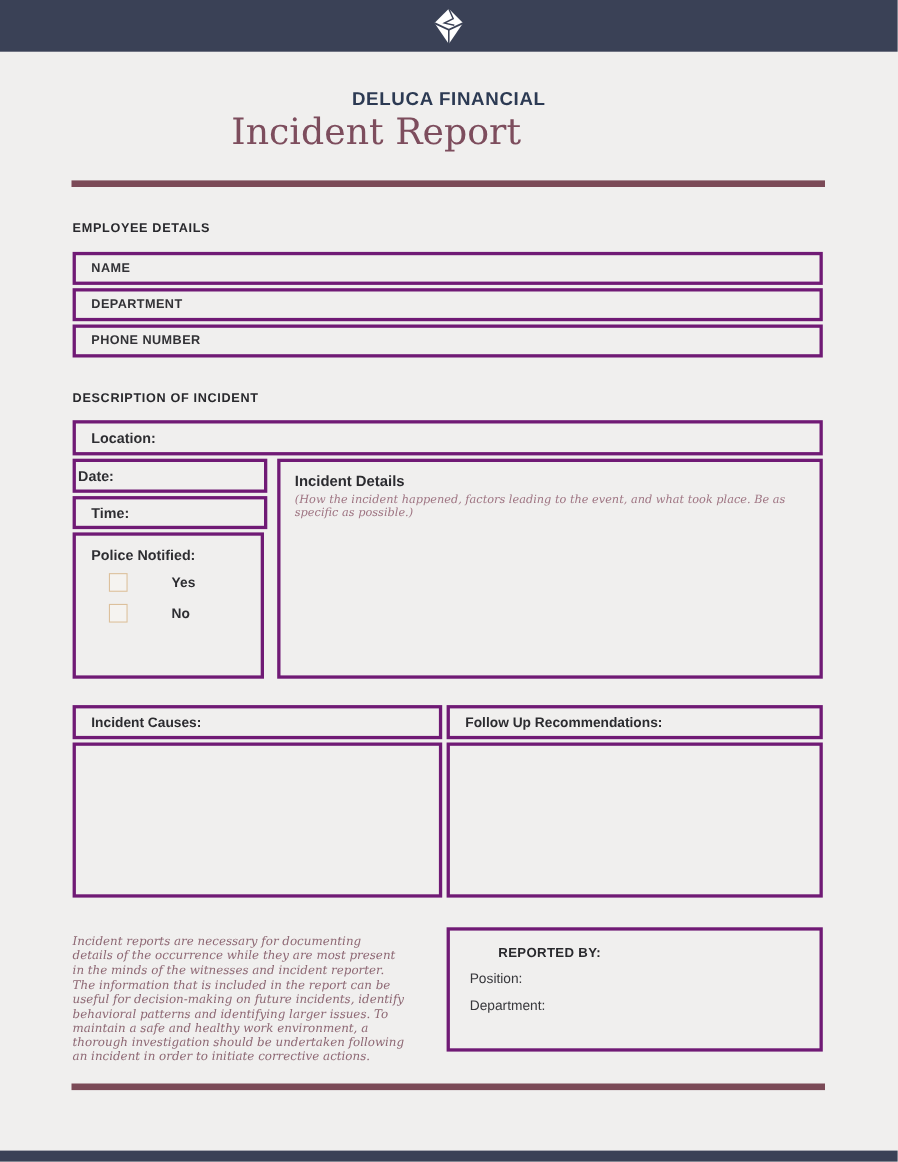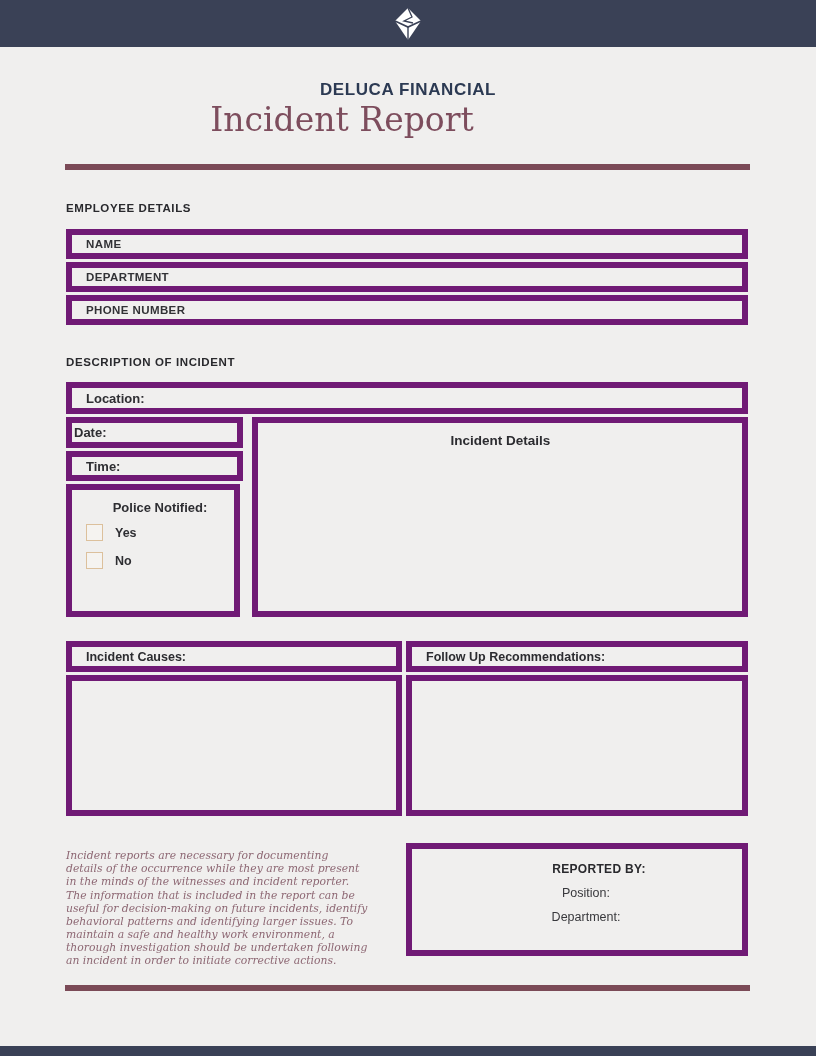--- a/index.html
+++ b/index.html
@@ -21,34 +21,34 @@
   .doc-title{left:0;top:100px;width:684px;text-align:center;
     font-family:"DejaVu Serif", serif;font-size:33px;font-weight:500;color:#7d4d5d;}
   .rule{left:65px;width:685px;height:6px;background:#7b4a57;}
   .rule-top{top:164px;}
   .rule-bottom{top:985px;}
   
   .sec-head{font-size:11.5px;font-weight:700;letter-spacing:.6px;color:#29292d;}
   .sec-head.emp{left:66px;top:202px;}
   .sec-head.desc{left:66px;top:356px;}
   
-  .cell{border:6px solid #701a75;box-sizing:border-box;background:transparent;text-align:center;}
+  .cell{border:3px solid #701a75;box-sizing:border-box;background:transparent;}
   
   .emp-row{left:66px;width:682px;height:30px;display:flex;align-items:center;padding-left:14px;}
   .emp-row span{font-size:11.5px;font-weight:700;letter-spacing:.4px;color:#323236;}
   
   .loc-row{left:66px;top:382px;width:682px;height:32px;display:flex;align-items:center;padding-left:14px;}
   .field-label{font-size:13px;font-weight:700;color:#2e2e32;}
   .date-cell{left:66px;top:417px;width:177px;height:31px;display:flex;align-items:center;padding-left:2px;}
   .time-cell{left:66px;top:451px;width:177px;height:30px;display:flex;align-items:center;padding-left:14px;}
   .police-cell{left:66px;top:484px;width:174px;height:133px;padding:10px 0 0 14px;}
   .details-cell{left:252px;top:417px;width:496px;height:200px;padding:10px 12px 0 13px;}
   .details-title{font-size:13.5px;font-weight:700;color:#2c2c30;}
   .details-note{font-family:"DejaVu Serif", serif;font-style:italic;font-size:10.3px;color:#9e7482;margin-top:3px;}
-  .chk-line{display:flex;align-items:center;margin:7px 0 0 0;height:21px;}
+  .chk-line{display:flex;align-items:center;margin:7px 0 0 16px;height:21px;gap:28px;}
   .chk{width:17px;height:17px;border:1px solid #dcc09c;background:#f5f3f0;box-sizing:border-box;}
   .chk-label{font-size:12.5px;font-weight:700;color:#2e2e32;margin-left:12px;}
   
   .cause-head-l{left:66px;top:641px;width:336px;height:31px;display:flex;align-items:center;padding-left:14px;}
   .cause-head-r{left:406px;top:641px;width:342px;height:31px;display:flex;align-items:center;padding-left:14px;}
   .cause-head-l span,.cause-head-r span{font-size:12.5px;font-weight:700;color:#2c2c30;}
   .cause-body-l{left:66px;top:675px;width:336px;height:141px;}
   .cause-body-r{left:406px;top:675px;width:342px;height:141px;}
   
   .foot-note{left:66px;top:849px;width:302px;
@@ -101,20 +101,21 @@
     <div class="chk"></div>
     <span class="chk-label">Yes</span>
   </div>
   <div class="chk-line">
     <div class="chk"></div>
     <span class="chk-label">No</span>
   </div>
 </div>
 <div class="abs cell details-cell">
   <div class="details-title">Incident Details</div>
+  <div class="details-note">(How the incident happened, factors leading to the event, and what took place. Be as specific as possible.)</div>
 </div>
 
 <div class="abs cell cause-head-l">
   <span>Incident Causes:</span>
 </div>
 <div class="abs cell cause-head-r">
   <span>Follow Up Recommendations:</span>
 </div>
 <div class="abs cell cause-body-l"></div>
 <div class="abs cell cause-body-r"></div>

